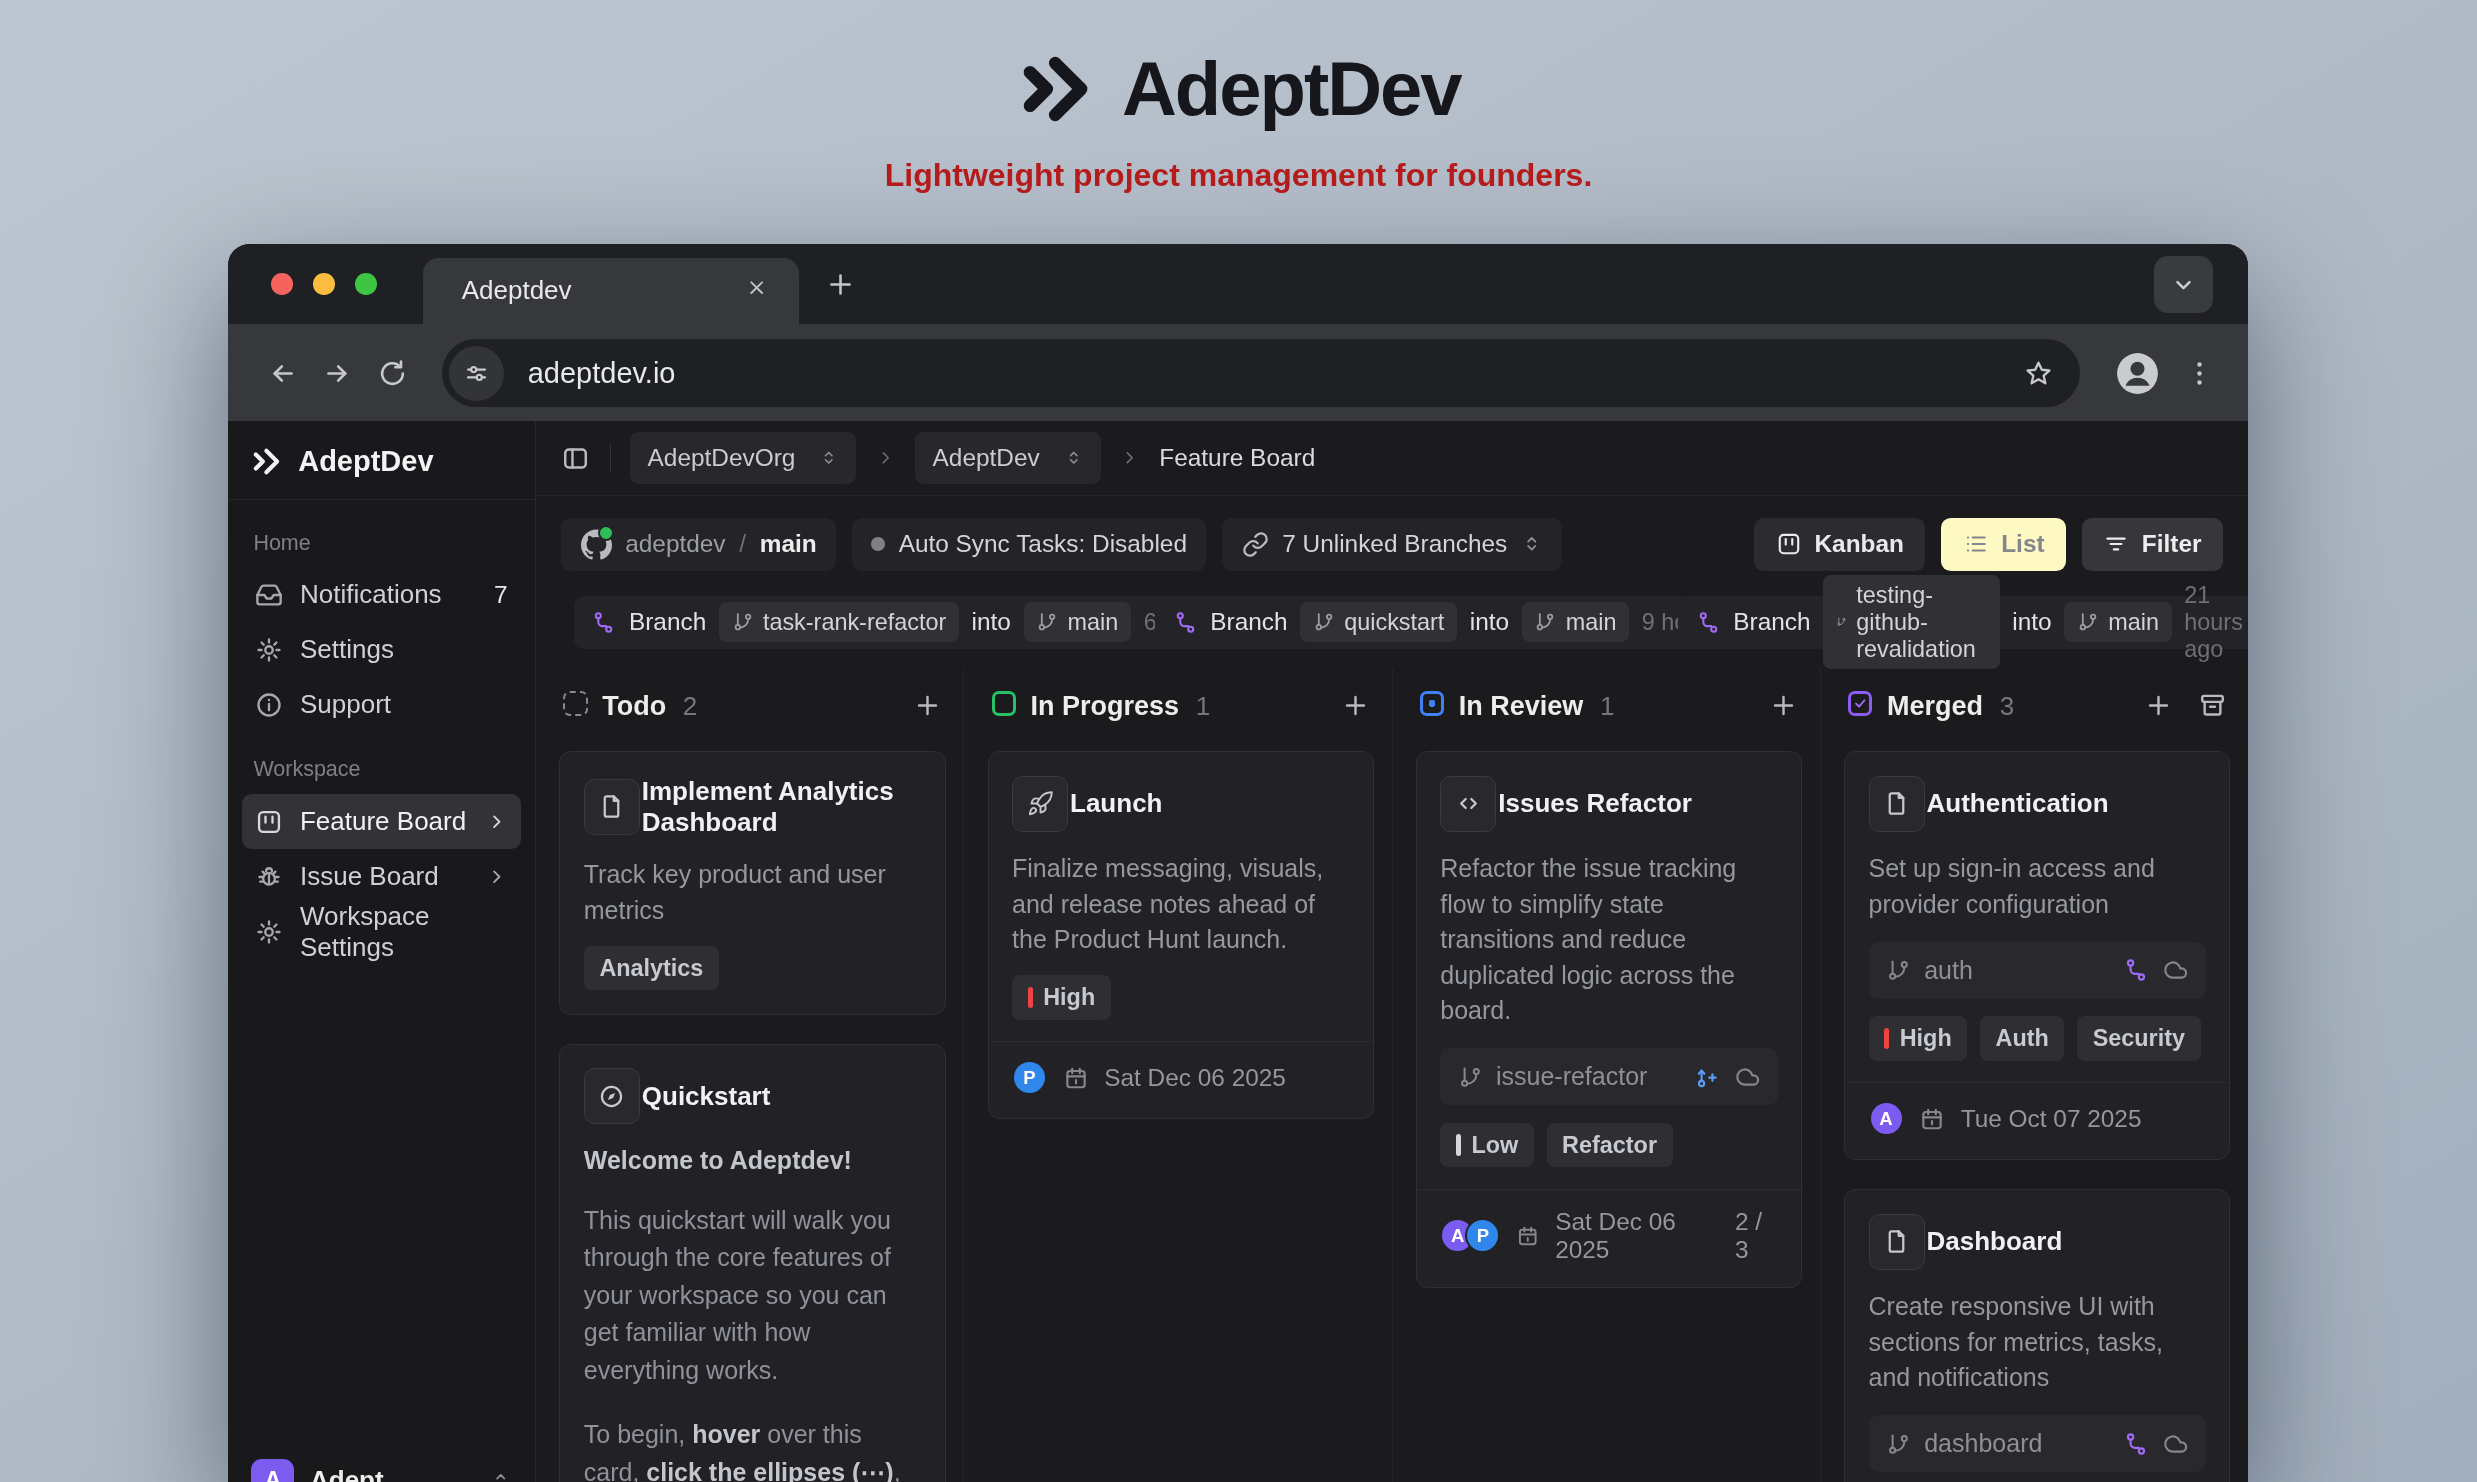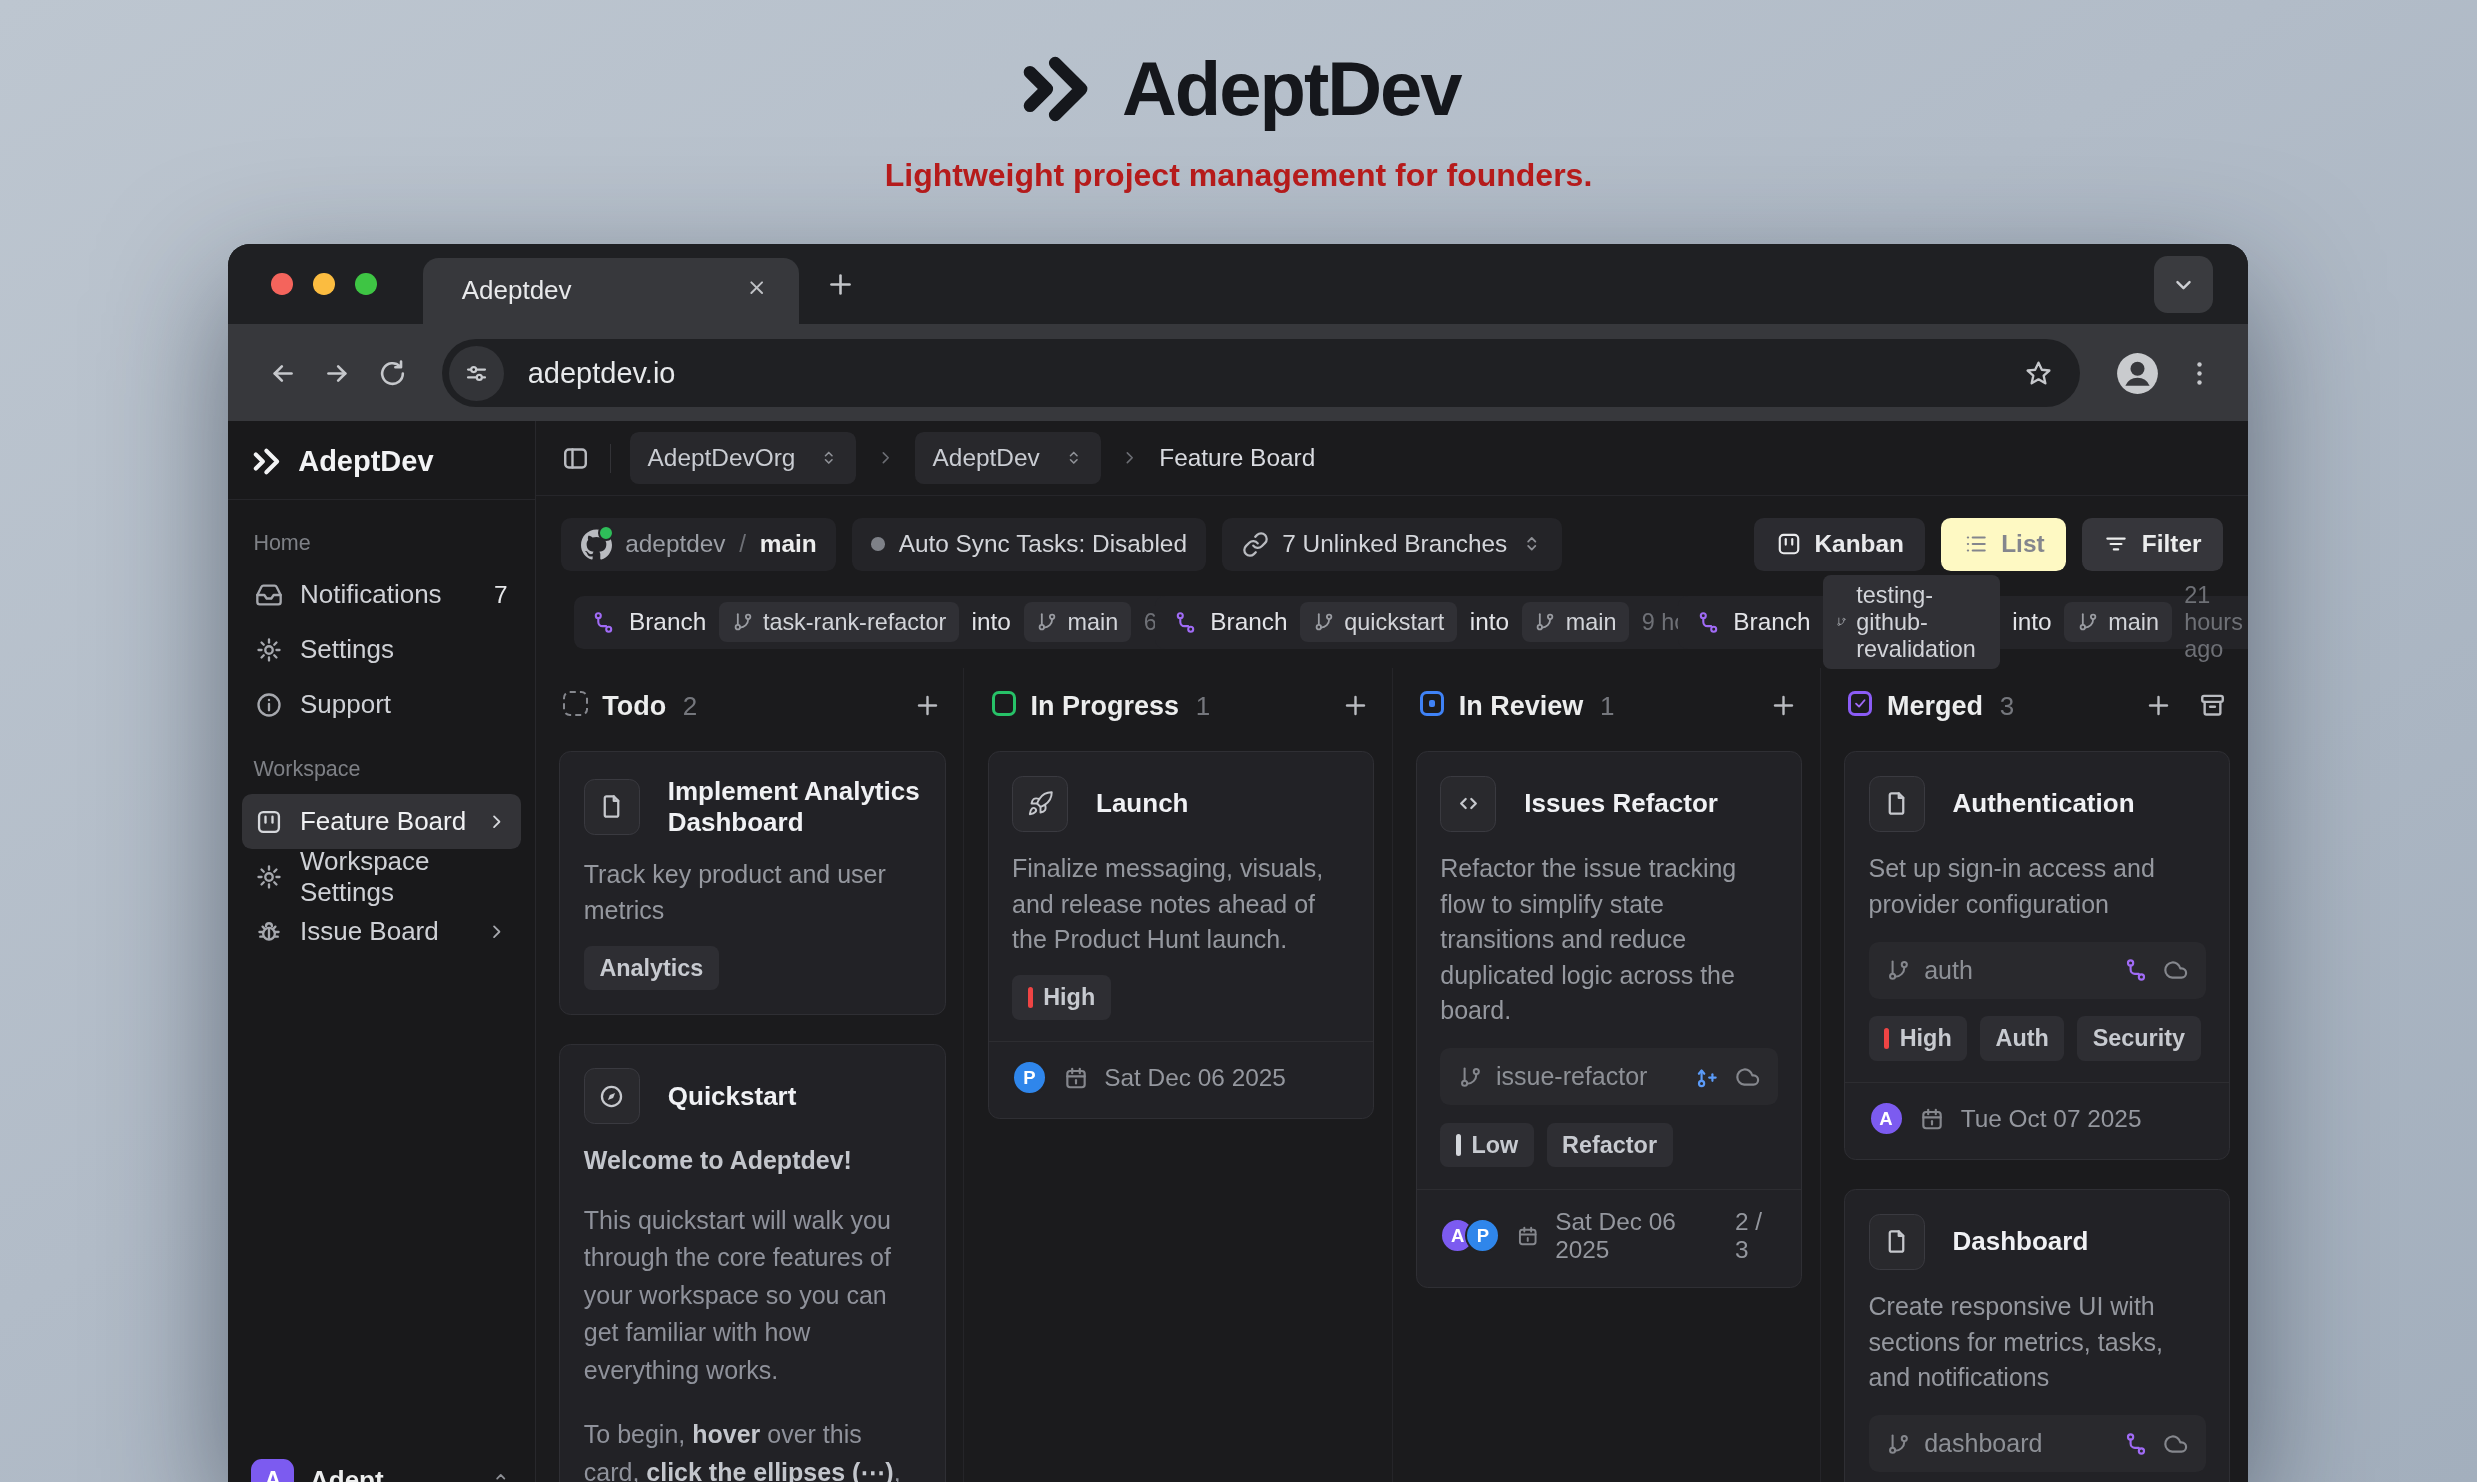--- a/index.html
+++ b/index.html
@@ -116,21 +116,21 @@
   .col-icon.review::after{content:"";position:absolute;left:50%;top:50%;width:6.8px;height:6.8px;margin:-3.4px 0 0 -3.4px;
                           border-radius:2px;background:#3f82f6}
   .col-icon.merged{border:3.4px solid #8b5cf6;color:#a06bf5}
   .col-icon.merged svg{width:14.6px;height:14.6px;position:absolute;left:2px;top:2px;stroke-width:3}
   .col-title{font-size:27px;font-weight:700;color:#eceded}
   .col-count{font-size:26px;color:#75777d;margin-left:2px}
   .col-actions{margin-left:auto;display:flex;gap:25px;color:#b9bbc0}
   .col-actions .ic{width:29px;height:29px}
 
   .card{margin-top:29px;background:#222226;border:1.5px solid #2f2f34;border-radius:11.7px;padding:23.4px;box-sizing:border-box}
-  .card-head{display:flex;align-items:center;gap:28px}
+  .card-head{display:flex;align-items:center;gap:2px}
   .icon-box{width:54px;height:54px;border-radius:10.7px;background:#29292d;border:1px solid #3a3a40;
             display:grid;place-items:center;color:#c6c8cd;flex:none}
   .icon-box .ic{width:27px;height:27px}
   .card-title{font-size:26px;font-weight:700;color:#f0f1f4}
   .card-desc{margin-top:19.5px;font-size:25px;line-height:1.42;color:#95989f}
   .branch-box{margin-top:19.5px;height:57px;background:#29292d;border-radius:9.8px;display:flex;align-items:center;
               gap:13.7px;padding:0 17.6px}
   .branch-box .bic{width:24.4px;height:24.4px;color:#85878d;flex:none}
   .branch-name{font-size:25px;color:#8d9096;flex:1}
   .bx-ic{width:26px;height:26px;flex:none}
@@ -444,34 +444,34 @@
             </svg>
           <span>Feature Board</span>
           <span class="nav-chev">
               <svg class="ic" viewBox="0 0 22 22" width="21.5" height="21.5">
                 <use href="#i-chevR"></use>
               </svg>
             </span>
         </div>
         <div class="nav-item">
           <svg class="ic" viewBox="0 0 29 29" width="28" height="28">
-              <use href="#i-gear"></use>
-            </svg>
-          <span>Workspace Settings</span>
-        </div>
-        <div class="nav-item">
-          <svg class="ic" viewBox="0 0 29 29" width="28" height="28">
               <use href="#i-bug"></use>
             </svg>
           <span>Issue Board</span>
           <span class="nav-chev">
               <svg class="ic" viewBox="0 0 22 22" width="21.5" height="21.5">
                 <use href="#i-chevR"></use>
               </svg>
             </span>
+        </div>
+        <div class="nav-item">
+          <svg class="ic" viewBox="0 0 29 29" width="28" height="28">
+              <use href="#i-gear"></use>
+            </svg>
+          <span>Workspace Settings</span>
         </div>
       </div>
       <div class="side-user">
         <span class="user-av">A</span>
         <span class="user-name">Adept</span>
         <span class="nav-chev">
             <svg class="ic" viewBox="0 0 22 22" width="21.5" height="21.5">
               <use href="#i-updown"></use>
             </svg>
           </span>

